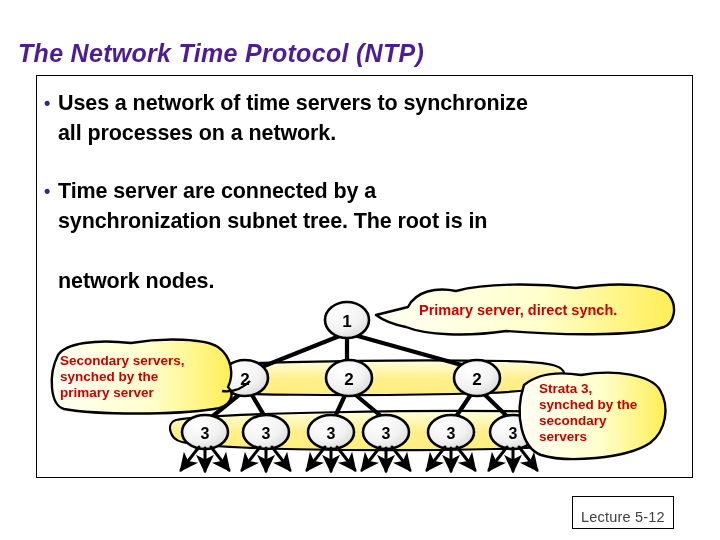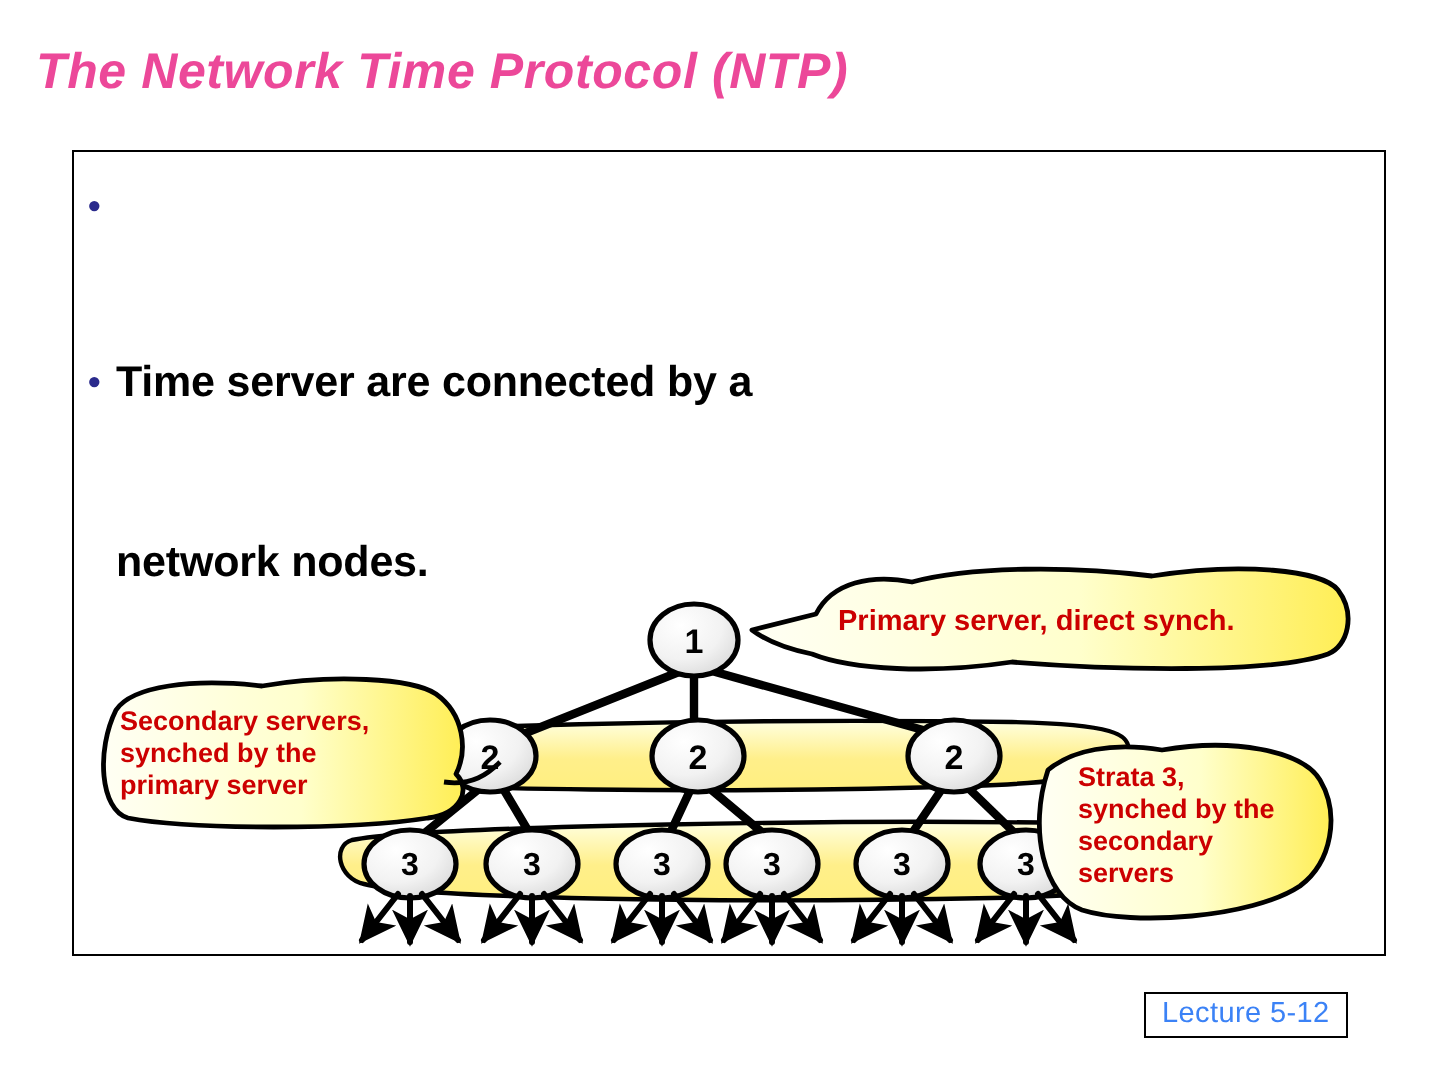--- a/index.html
+++ b/index.html
@@ -12,26 +12,26 @@
     height: 540px;
     position: relative;
     overflow: hidden;
     font-family: "Liberation Sans", sans-serif;
   }
 
   
   #slide-title {
     position: absolute;
     left: 18px;
-    top: 22px;
+    top: 39px;
     width: 680px;
     font-size: 25px;
     font-weight: bold;
     font-style: italic;
-    color: #ec4899;
+    color: #4c1d95;
     letter-spacing: 0.3px;
     white-space: nowrap;
   }
 
   
   #content-box {
     position: absolute;
     left: 36px;
     top: 75px;
     width: 657px;
@@ -87,45 +87,49 @@
     font-family: "Liberation Sans", sans-serif;
     font-weight: bold;
     fill: #cc0000;
   }
 
   
   #footer-box {
     position: absolute;
     left: 572px;
     top: 496px;
-    padding: 2px 8px 3px 8px;
+    padding: 12px 8px 3px 8px;
     border: 1.6px solid #000000;
     font-size: 14.5px;
     font-weight: normal;
-    color: #3b82f6;
+    color: #404040;
     background: #ffffff;
     letter-spacing: 0.2px;
   }
 </style>
 </head>
 <body>
 
 <div id="slide-title">The Network Time Protocol (NTP)</div>
 
 <div id="content-box"></div>
 
 <div class="bullet-row" id="bullet-1">
   <span class="bullet-mark">•</span>
+  <span class="bullet-text">
+    <span>Uses a network of time servers to synchronize</span><br>
+    <span>all processes on a network.</span>
+  </span>
 </div>
 
 <div class="bullet-row" id="bullet-2">
   <span class="bullet-mark">•</span>
   <span class="bullet-text">
     <span>Time server are connected by a</span><br>
-    <br>
+    <span>synchronization subnet tree.  The root is in</span><br>
     <br>
     <span>network nodes.</span>
   </span>
 </div>
 
 <div id="diagram">
 <svg width="657" height="403" viewBox="0 0 657 403" xmlns="http://www.w3.org/2000/svg">
   <defs>
     <linearGradient id="gradCallout" x1="0" y1="0" x2="1" y2="0">
       <stop offset="0%" stop-color="#fffff4"></stop>

